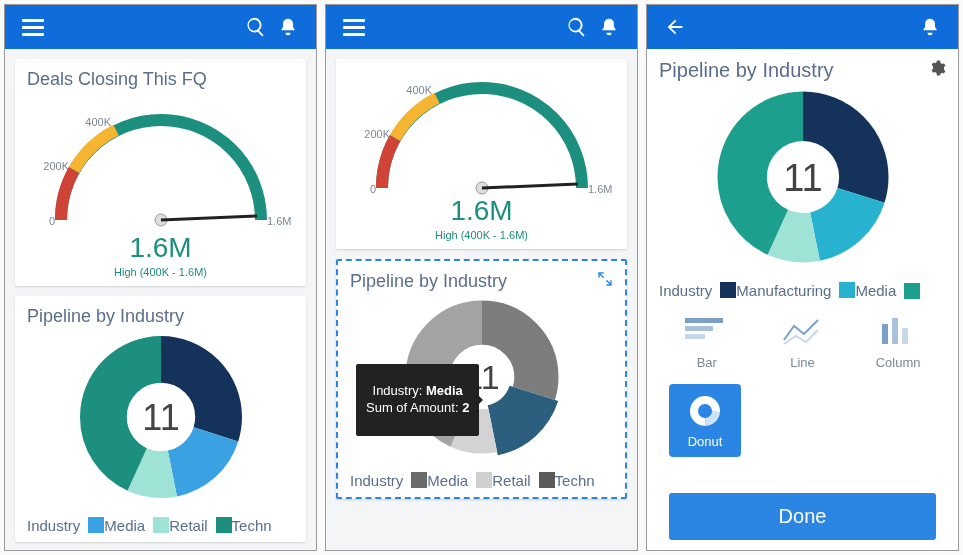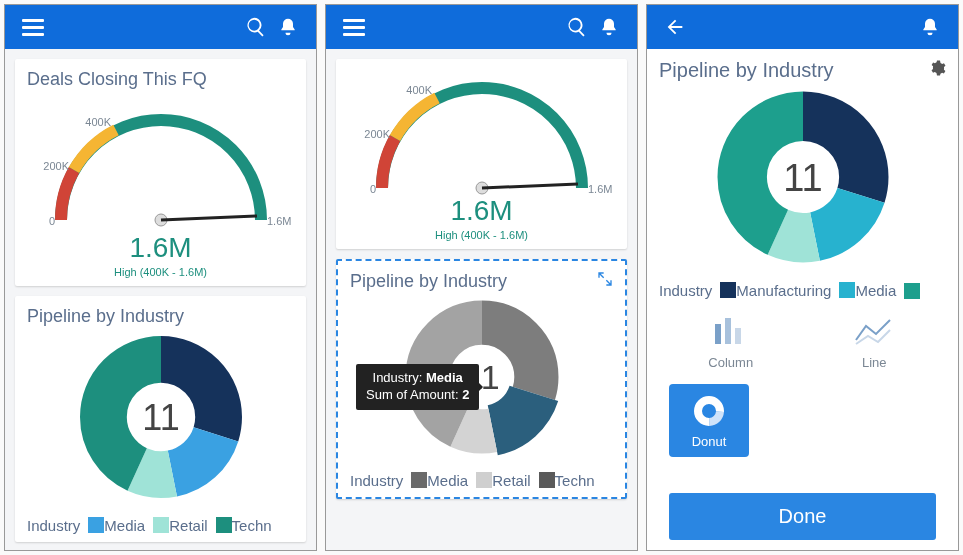--- a/index.html
+++ b/index.html
@@ -86,21 +86,21 @@
   }
   .legend-item { display: flex; align-items: flex-start; }
   .swatch { width: 16px; height: 16px; }
   .donut-center {
     font-size: 20px; fill:#444; text-anchor:middle; dominant-baseline:middle;
   }
   .tooltip-box {
     position: absolute;
     background: #222; color:#fff;
     font-size: 13px;
-    padding: 6px 10px;
+    padding: 19px 10px;
     border-radius: 2px;
     line-height: 1.3;
   }
   .tooltip-box::after {
     content:"";
     position:absolute; right:-12px; top:50%; margin-top:-8px;
     border:8px solid transparent; border-left-color:#222;
   }
   .chart-rel { position: relative; text-align:center; }
   .settings-icon svg { fill:#555; }
@@ -114,21 +114,21 @@
     color:#7b8794; font-size:13px;
     width:70px;
     cursor:pointer;
   }
   .ct-icon {
     width:56px; height:36px;
     display:flex; align-items:center; justify-content:center;
     margin-bottom:6px;
   }
   .ct-selected {
-    width:80px;
+    width:72px;
     background:#2a86e2;
     color:#fff;
     border-radius:4px;
     padding:10px 0 8px;
     display:flex; flex-direction:column; align-items:center;
     cursor:pointer;
   }
   .ct-selected .ct-label { font-size:13px; margin-top:6px; }
   .selected-row { padding: 0 10px; }
   .done-btn {
@@ -343,37 +343,47 @@
       <span class="legend-item">
           <span class="swatch" style="background:#27b2cf"></span>
           <span>Media</span>
         </span>
       <span class="swatch" style="background:#1d9f8d"></span>
     </div>
 
     <div class="chart-types">
       <div class="ct-item">
         <div class="ct-icon">
-          <svg width="40" height="30" viewBox="0 0 40 30">
-              <rect x="4" y="8" width="6" height="20" fill="#7aa0c8"></rect>
-              <rect x="14" y="2" width="6" height="26" fill="#a8c1dc"></rect>
-              <rect x="24" y="12" width="6" height="16" fill="#c8d7e8"></rect>
+          <svg width="44" height="30" viewBox="0 0 44 30">
+              <rect x="0" y="2" width="38" height="5" fill="#7aa0c8"></rect>
+              <rect x="0" y="10" width="28" height="5" fill="#a8c1dc"></rect>
+              <rect x="0" y="18" width="20" height="5" fill="#c8d7e8"></rect>
             </svg>
         </div>
-        <span>Column</span>
+        <span>Bar</span>
       </div>
       <div class="ct-item">
         <div class="ct-icon">
           <svg width="40" height="30" viewBox="0 0 40 30">
               <polyline points="2,24 12,10 22,18 36,4" fill="none" stroke="#7aa0c8" stroke-width="2"></polyline>
               <polyline points="2,28 14,20 24,26 36,14" fill="none" stroke="#c8d7e8" stroke-width="2"></polyline>
             </svg>
         </div>
         <span>Line</span>
       </div>
+      <div class="ct-item">
+        <div class="ct-icon">
+          <svg width="40" height="30" viewBox="0 0 40 30">
+              <rect x="4" y="8" width="6" height="20" fill="#7aa0c8"></rect>
+              <rect x="14" y="2" width="6" height="26" fill="#a8c1dc"></rect>
+              <rect x="24" y="12" width="6" height="16" fill="#c8d7e8"></rect>
+            </svg>
+        </div>
+        <span>Column</span>
+      </div>
     </div>
 
     <div class="selected-row">
       <div class="ct-selected">
         <svg width="34" height="34" viewBox="0 0 34 34">
           <circle cx="17" cy="17" r="11" fill="none" stroke="#fff" stroke-width="8" stroke-dasharray="18 52" transform="rotate(-90 17 17)"></circle>
           <circle cx="17" cy="17" r="11" fill="none" stroke="#cfe3fa" stroke-width="8" stroke-dasharray="16 54" stroke-dashoffset="-18" transform="rotate(-90 17 17)"></circle>
           <circle cx="17" cy="17" r="11" fill="none" stroke="#fff" stroke-width="8" stroke-dasharray="36 34" stroke-dashoffset="-34" transform="rotate(-90 17 17)"></circle>
         </svg>
         <span class="ct-label">Donut</span>

